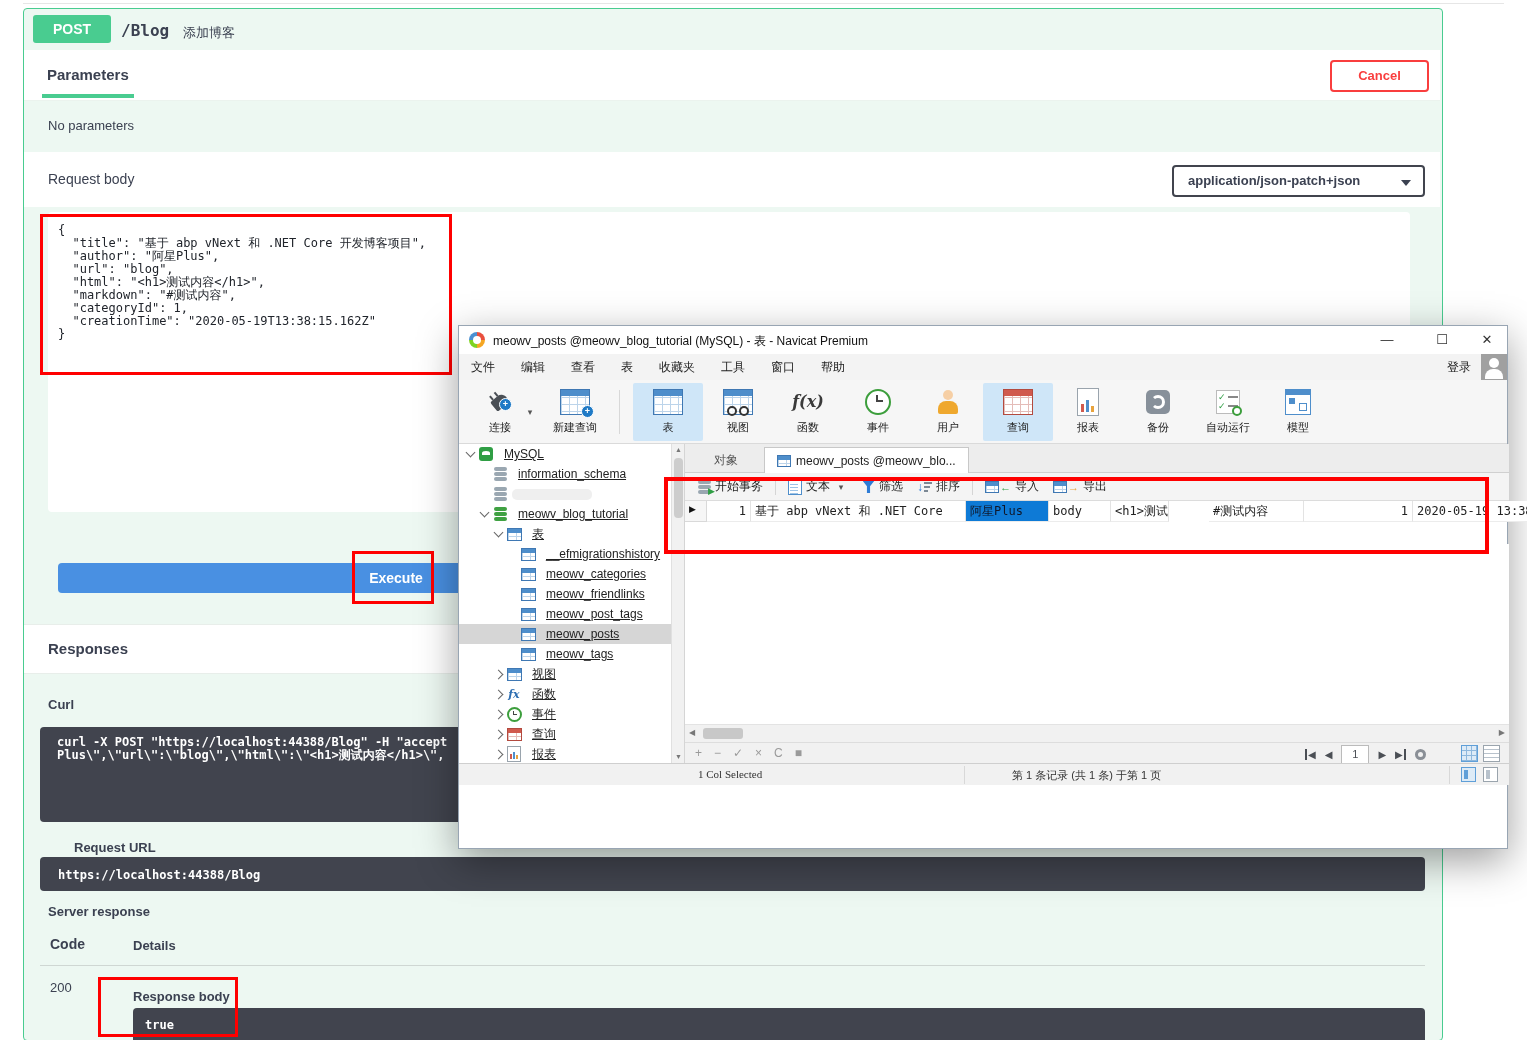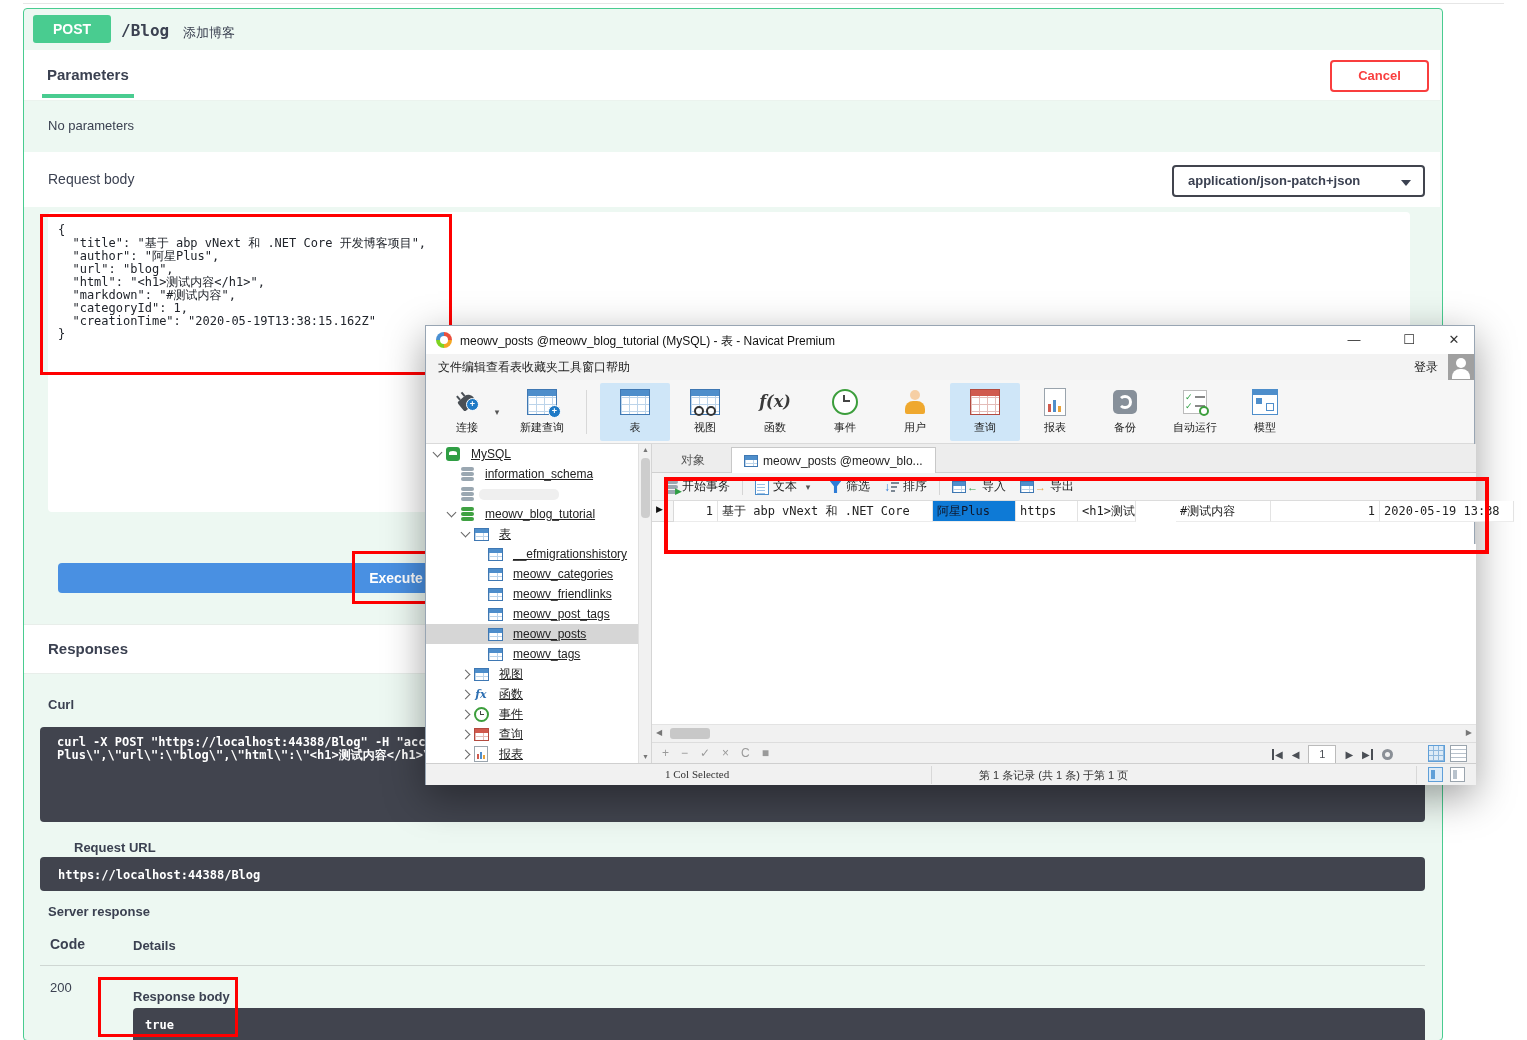--- a/index.html
+++ b/index.html
@@ -50,32 +50,32 @@
   #respbody-label{left:133px;top:989px;font-size:13px;font-weight:bold;}
   #true-block{left:133px;top:1008px;width:1292px;height:32px;background:#41444e;border-radius:4px 4px 0 0;}
   #true-value{left:145px;top:1018px;font-family:"DejaVu Sans Mono",monospace;font-size:12px;font-weight:bold;color:#fff;}
   
   .redrect{border:3px solid #ff0000;box-sizing:border-box;z-index:5;}
   #rr-body{left:40px;top:214px;width:412px;height:161px;}
   #rr-exec{left:352px;top:551px;width:82px;height:53px;}
   #rr-resp{left:98px;top:977px;width:140px;height:60px;}
   #rr-grid{left:664px;top:477px;width:825px;height:77px;border-width:4px;z-index:40;}
   
-  #nv{left:425px;top:325px;width:1050px;height:460px;background:#fff;border:1px solid #98a5b3;
+  #nv{left:458px;top:325px;width:1050px;height:524px;background:#fff;border:1px solid #98a5b3;
       box-shadow:0 12px 38px rgba(0,0,0,.38);z-index:10;box-sizing:border-box;font-size:12px;color:#222;padding-left:16px;}
   #nv .abs{position:absolute;}
   #nv-titlebar{left:0;top:0;width:100%;height:28px;background:#fff;}
   #nv-logo{left:10px;top:6px;width:16px;height:16px;border-radius:50%;
            background:conic-gradient(#e94f3d 0 25%,#f5a623 25% 50%,#7ed321 50% 75%,#4a90d2 75% 100%);}
   #nv-logo::after{content:"";position:absolute;inset:4px;background:#fff;border-radius:50%;}
   #nv-title{left:34px;top:7px;font-size:12px;color:#111;}
   .winbtn{top:0;width:40px;height:28px;text-align:center;line-height:28px;font-size:13px;color:#333;}
   #btn-min{left:908px;} #btn-max{left:963px;} #btn-close{left:1008px;}
   #nv-menubar{left:0;top:28px;width:100%;height:26px;background:#f3f3f3;display:flex;align-items:center;
-              padding-left:12px;box-sizing:border-box;}
+              padding-left:12px;box-sizing:border-box;gap:26px;}
   .nv-menu{font-size:12px;color:#222;}
   #nv-login{left:988px;top:33px;font-size:12px;}
   #nv-avatar{left:1022px;top:28px;width:26px;height:26px;background:#a0a0a0;}
   #nv-avatar .ph{position:absolute;left:8px;top:4px;width:10px;height:10px;border-radius:50%;background:#fff;}
   #nv-avatar .pb{position:absolute;left:4px;top:15px;width:18px;height:10px;border-radius:8px 8px 0 0;background:#fff;}
   #nv-toolbar{left:0;top:54px;width:100%;height:64px;background:#f6f6f6;border-bottom:1px solid #dadada;
               display:flex;align-items:center;padding-left:18px;box-sizing:border-box;}
   .nv-tb{height:58px;display:flex;flex-direction:column;align-items:center;justify-content:flex-start;
          padding-top:5px;box-sizing:border-box;border-radius:2px;}
   .nv-tb.selected{background:#cfe6f8;}
@@ -677,21 +677,21 @@
         <span>导出</span>
       </span>
     </div>
 
   <div class="abs" id="nv-grid">
     <div class="gr" id="grid-row">
         <span class="markcell body"></span>
         <span class="gcell r" style="width: 44px; flex: 0 0 auto;">1</span>
         <span class="gcell" style="width: 215px; flex: 0 0 auto;">基于 abp vNext 和 .NET Core</span>
         <span class="gcell sel" style="width: 83px; flex: 0 0 auto;">阿星Plus</span>
-        <span class="gcell" style="width: 62px; flex: 0 0 auto;">https</span>
+        <span class="gcell" style="width: 62px; flex: 0 0 auto;">body</span>
         <span class="gcell" style="width: 58px; flex: 0 0 auto;">&lt;h1&gt;测试</span>
         <span class="gcell" style="width: 95px; flex: 0 0 auto; margin-left: 40px;">#测试内容</span>
         <span class="gcell r" style="width: 109px; flex: 0 0 auto;">1</span>
         <span class="gcell" style="width: 134px; flex: 0 0 auto;">2020-05-19 13:38</span>
       </div>
   </div>
   <div class="abs" id="grid-empty"></div>
 
   <div class="abs" id="nv-hscroll">
     <span class="sa" style="left:4px;">◀</span>

